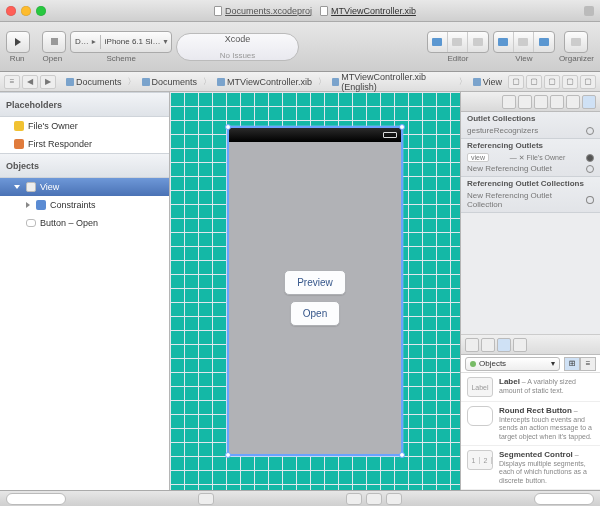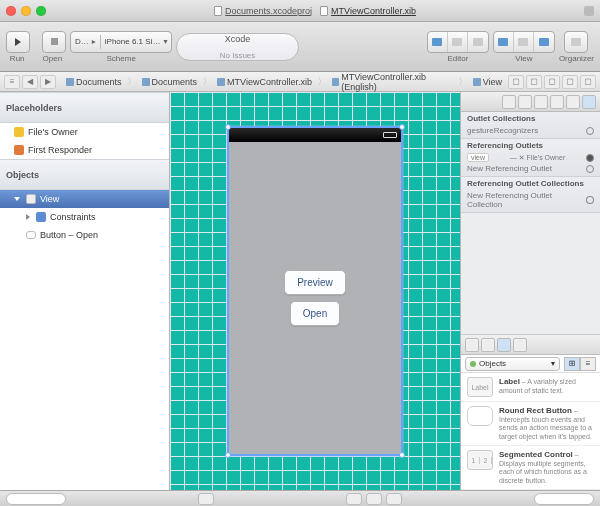--- a/index.html
+++ b/index.html
@@ -44,21 +44,21 @@
   .jnav{display:flex;gap:2px;margin-right:4px;}
   .jbtn{width:16px;height:14px;background:#eee;border:1px solid #ccc;border-radius:2px;display:flex;align-items:center;justify-content:center;font-size:8px;color:#777;}
   .crumb{display:flex;align-items:center;gap:2px;padding:0 4px;}
   .crumb .ic{width:8px;height:8px;background:#7aa3cc;border-radius:1px;}
   .arr{color:#aaa;font-size:8px;}
   .jumpend{margin-left:auto;display:flex;gap:2px;}
 
   
   .main{display:flex;height:calc(506px - 22px - 50px - 20px - 16px);}
   .leftpanel{width:170px;background:#fff;border-right:1px solid #b5b5b5;display:flex;flex-direction:column;}
-  .sectionhdr{height:31px;background:linear-gradient(#f2f4f7,#dfe3e8);border-top:1px solid #cfd4da;border-bottom:1px solid #cfd4da;padding:0 6px;display:flex;align-items:center;font-size:9px;color:#555;font-weight:bold;}
+  .sectionhdr{height:25px;background:linear-gradient(#f2f4f7,#dfe3e8);border-top:1px solid #cfd4da;border-bottom:1px solid #cfd4da;padding:0 6px;display:flex;align-items:center;font-size:9px;color:#555;font-weight:bold;}
   .row{height:18px;display:flex;align-items:center;padding:0 4px 0 14px;gap:4px;font-size:9px;}
   .row.indent{padding-left:26px;}
   .row.blue{background:linear-gradient(#6e98d8,#4a72b5);color:#fff;}
   .tri{width:0;height:0;border-top:4px solid #888;border-left:3px solid transparent;border-right:3px solid transparent;margin-right:2px;}
   .triw{border-top-color:#fff;}
   .cube{width:10px;height:10px;background:#f1c232;border-radius:2px;}
   .square{width:10px;height:10px;background:#e07b3c;border-radius:2px;}
   .recticon{width:10px;height:10px;background:#eee;border:1px solid #bbb;border-radius:2px;}
   .roundbtn-ic{width:10px;height:8px;background:#fff;border:1px solid #bbb;border-radius:3px;}
   .constraint-ic{width:10px;height:10px;background:#5a8bd3;border-radius:2px;}

